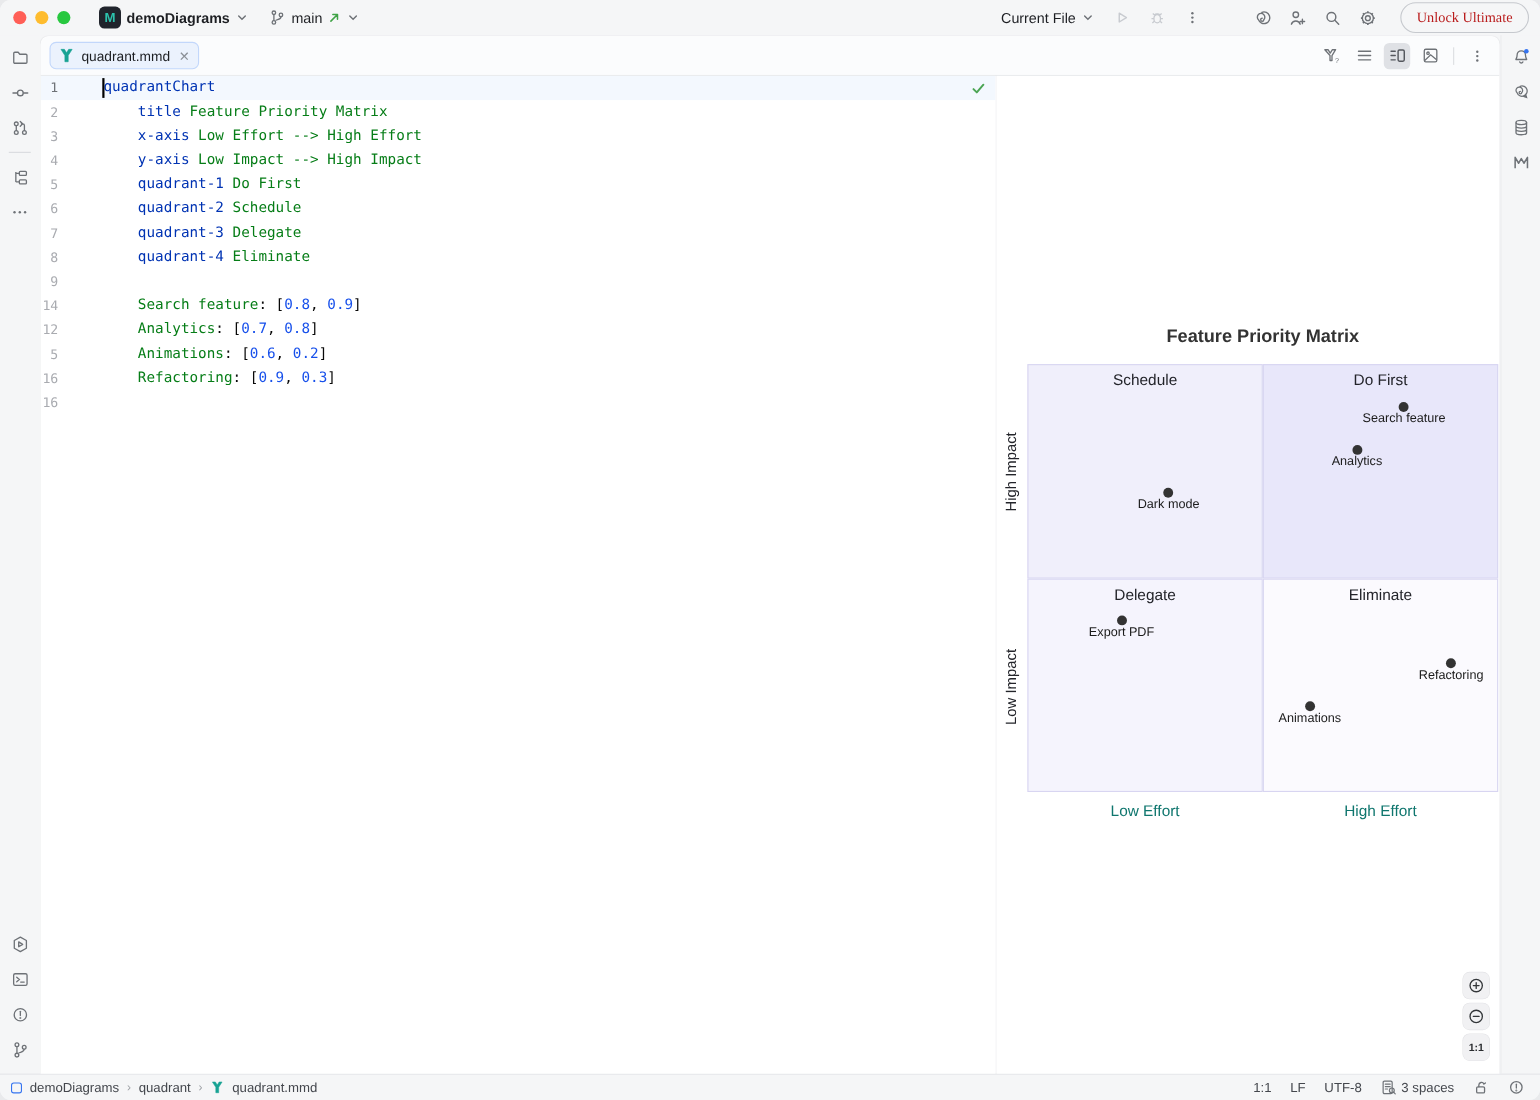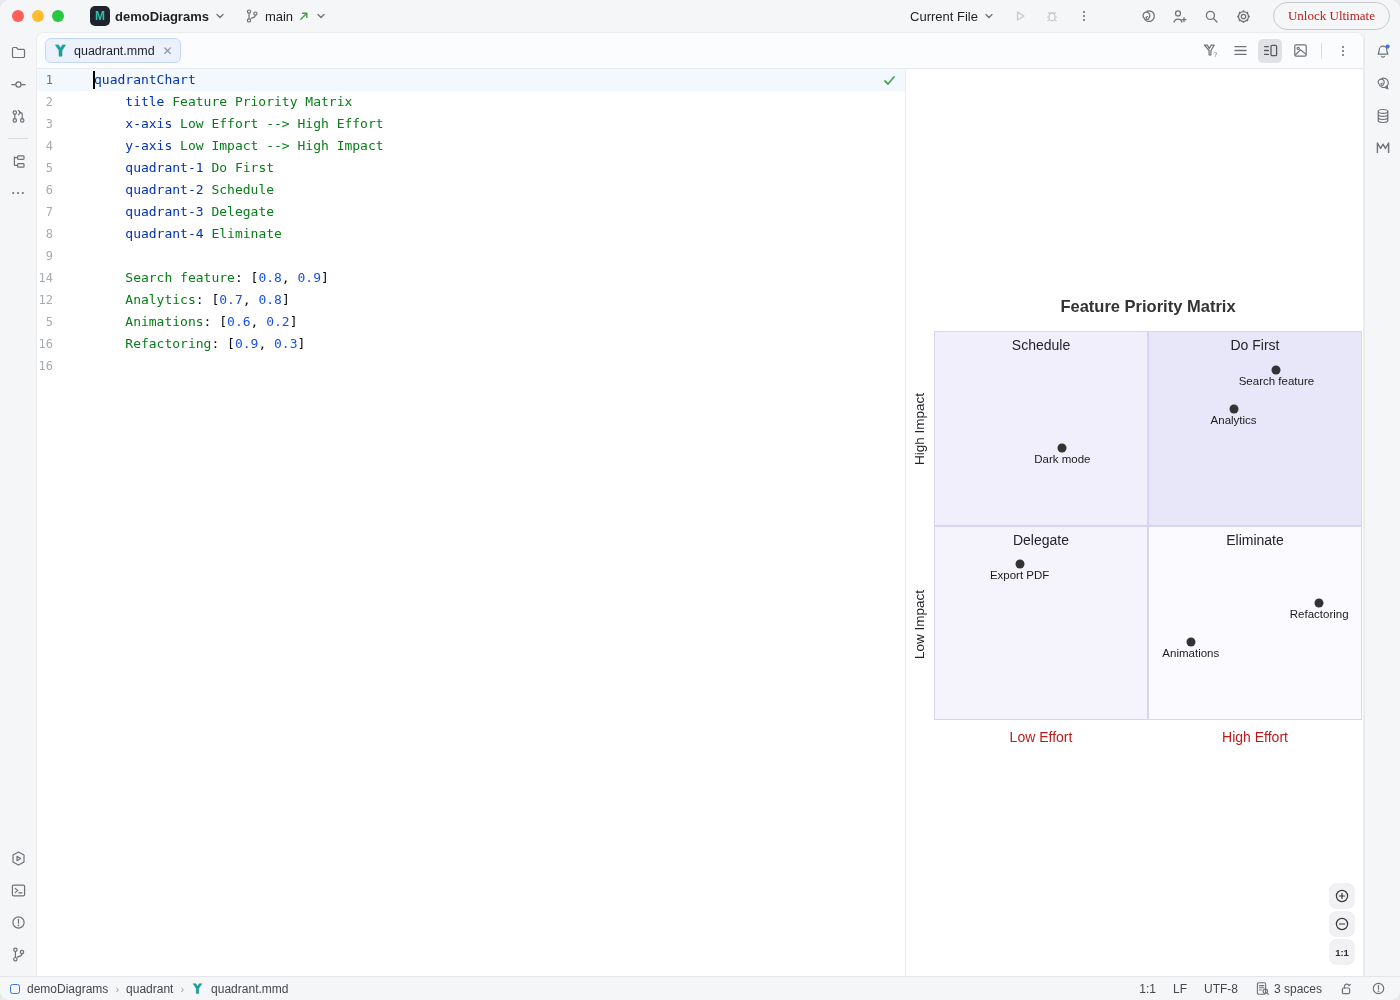--- a/index.html
+++ b/index.html
@@ -70,21 +70,21 @@
   .quadrant { position:absolute; width:50%; height:50%; border:1px solid #d8d5f1; }
   .q-top-left { left:0; top:0; } .q-top-right { right:0; top:0; }
   .q-bottom-left { left:0; bottom:0; } .q-bottom-right { right:0; bottom:0; }
   .quadrant-label { position:absolute; top:5px; left:0; width:100%; text-align:center;
                     font-size:14px; font-weight:500; color:#23242a; }
   .point-dot { position:absolute; width:9px; height:9px; border-radius:50%; transform:translate(-50%,-50%); }
   .point-label { position:absolute; transform:translateX(-50%); font-size:11.5px; color:#1b1b1b; white-space:nowrap; }
   .axis-y { position:absolute; left:2px; width:22px; text-align:center; font-size:13.5px; font-weight:500; color:#23242a;
             writing-mode:vertical-rl; transform:rotate(180deg); height:140px; display:flex; align-items:center; justify-content:center; }
   .axis-y.top { top:290px; } .axis-y.bottom { top:485px; }
-  .axis-x { position:absolute; top:660px; width:214px; text-align:center; font-size:14px; font-weight:500; color:#b91c1c; }
+  .axis-x { position:absolute; top:660px; width:214px; text-align:center; font-size:14px; font-weight:500; color:#0f766e; }
   .axis-x.left { left:28px; } .axis-x.right { left:242px; }
   .zoom-controls { position:absolute; right:9px; bottom:12px; display:flex; flex-direction:column; gap:4px; }
   .zoom-btn { width:24px; height:24px; border:none; border-radius:6px; background:#f1f1f3; box-shadow:0 0 0 0.5px #e3e3e6;
               display:flex; align-items:center; justify-content:center; font-family:inherit;
               font-size:9.5px; font-weight:700; color:#2b2d30; }
 
   
   .statusbar { height:24px; flex:0 0 24px; display:flex; align-items:center; background:#f5f6f7;
                border-top:1px solid #e4e5e8; padding:0 14px 0 10px; font-size:12px; color:#44474d; }
   .crumbs { display:flex; align-items:center; gap:7px; }

